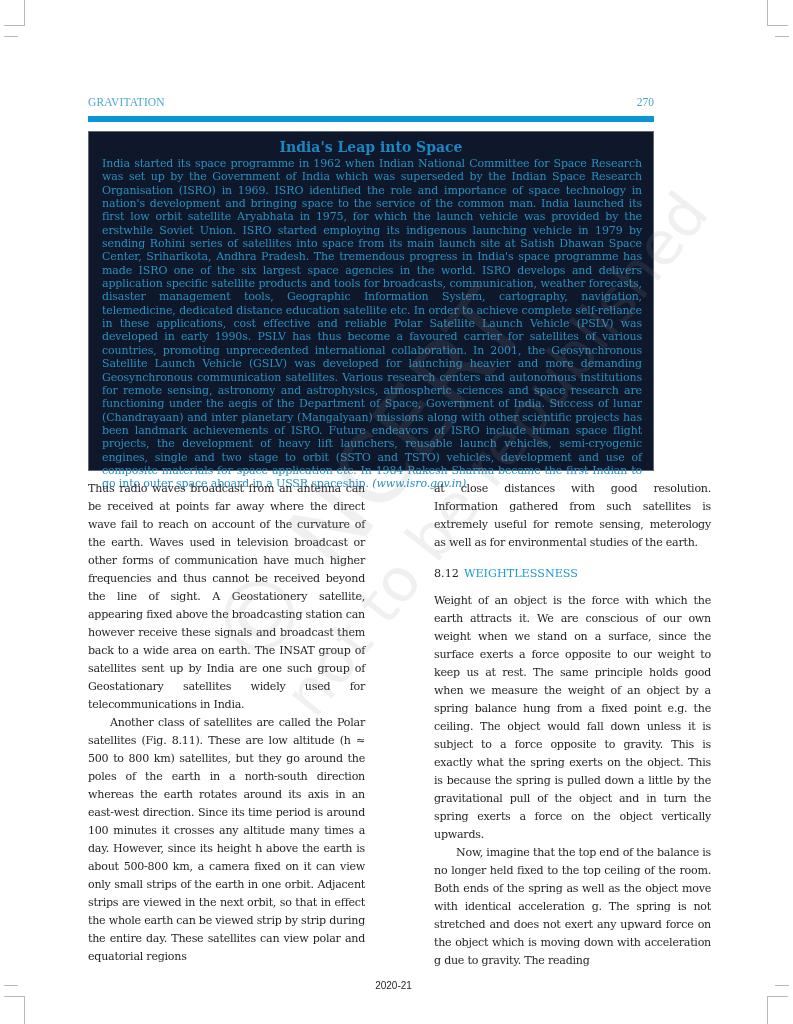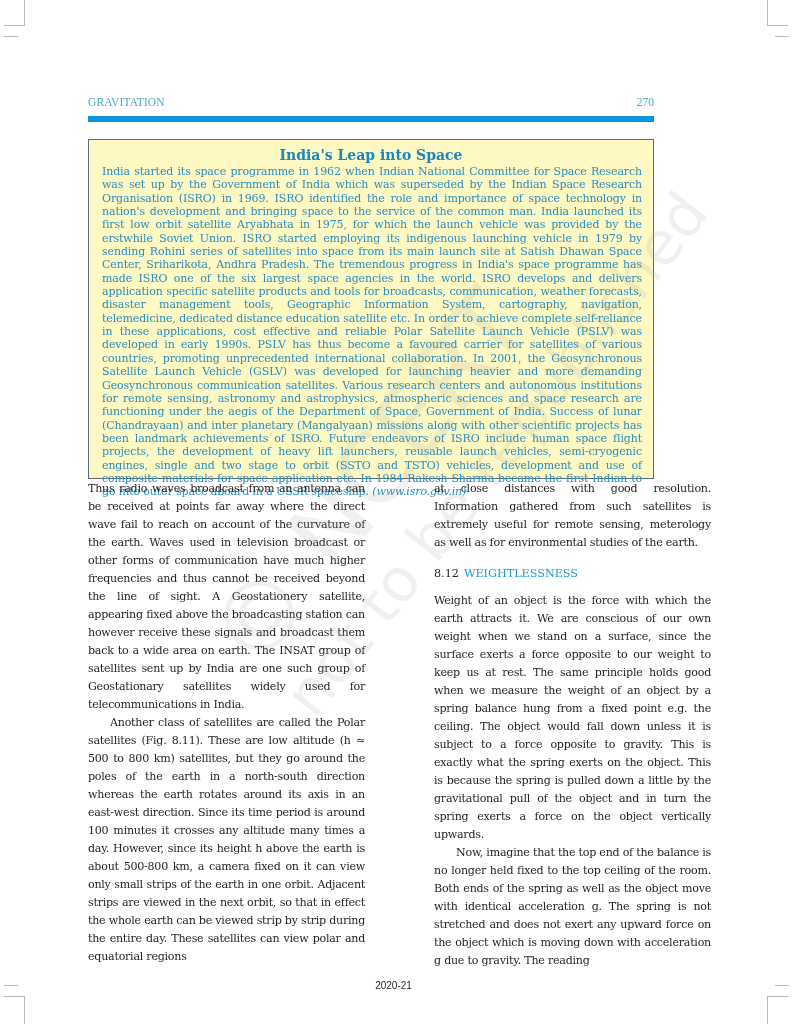--- a/index.html
+++ b/index.html
@@ -5,21 +5,21 @@
   html, body { margin:0; padding:0; }
   body { width:793px; height:1024px; background:#ffffff; position:relative; overflow:hidden;
          font-family:"DejaVu Serif","Liberation Serif",serif; color:#231f20; }
   .crop { position:absolute; background:#b9b9b9; }
   .running-head { position:absolute; top:96px; left:88px; width:566px; height:14px;
          font-family:"Liberation Serif",serif; font-size:11.5px; color:#4aa8cf; }
   .running-head .title { position:absolute; left:0; top:0; letter-spacing:0.1px;text-align:right; }
   .running-head .pageno { position:absolute; right:0; top:0; }
   .head-bar { position:absolute; top:116px; left:88px; width:566px; height:6px; background:#0b95d9; }
   .box { position:absolute; top:131px; left:88px; width:564px; height:338px;
-         background:#fef9c3; border:1px solid #5d6b76; box-sizing:content-box;margin-top:8px; }
+         background:#0f172a; border:1px solid #5d6b76; box-sizing:content-box; }
   .box h2 { margin:0; position:absolute; top:7px; left:0; width:100%; text-align:center;
          font-family:"DejaVu Serif",serif; font-weight:bold; font-size:14px; color:#1a86c2; }
   .box p { margin:0; position:absolute; top:25px; left:13px; width:540px;
          font-family:"DejaVu Serif",serif; font-size:11px; line-height:13.35px; color:#2a8fc1;
          text-align:justify; text-align-last:left; letter-spacing:-0.12px; }
   .box p .url { font-style:italic; }
   .col { position:absolute; top:480px; width:277px;
          font-family:"DejaVu Serif",serif; font-size:11.1px; line-height:18px; color:#231f20;
          text-align:justify; letter-spacing:-0.25px; }
   .col.left { left:88px; }

